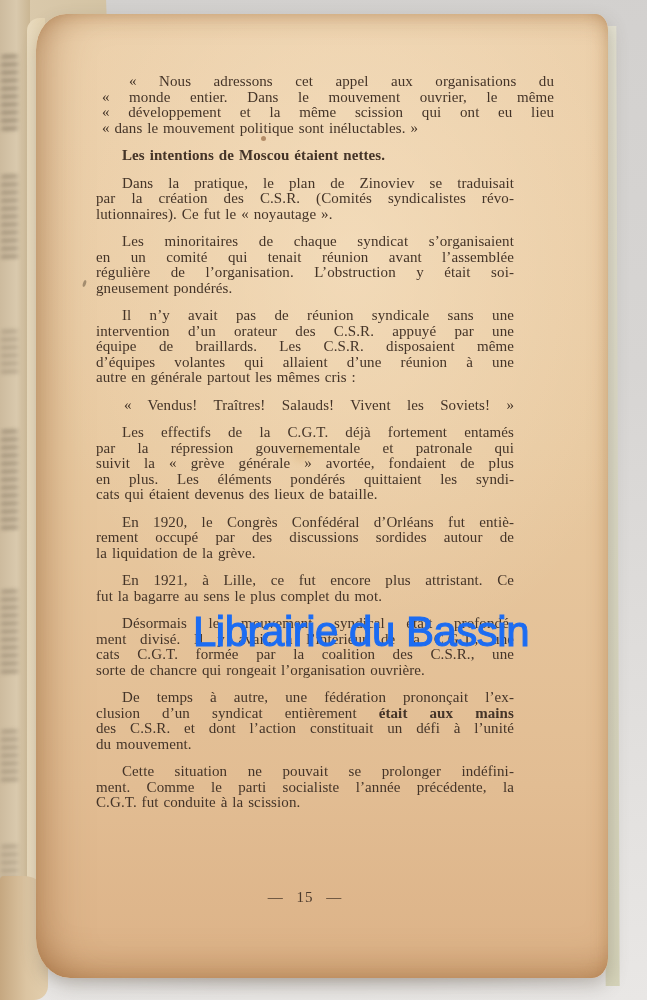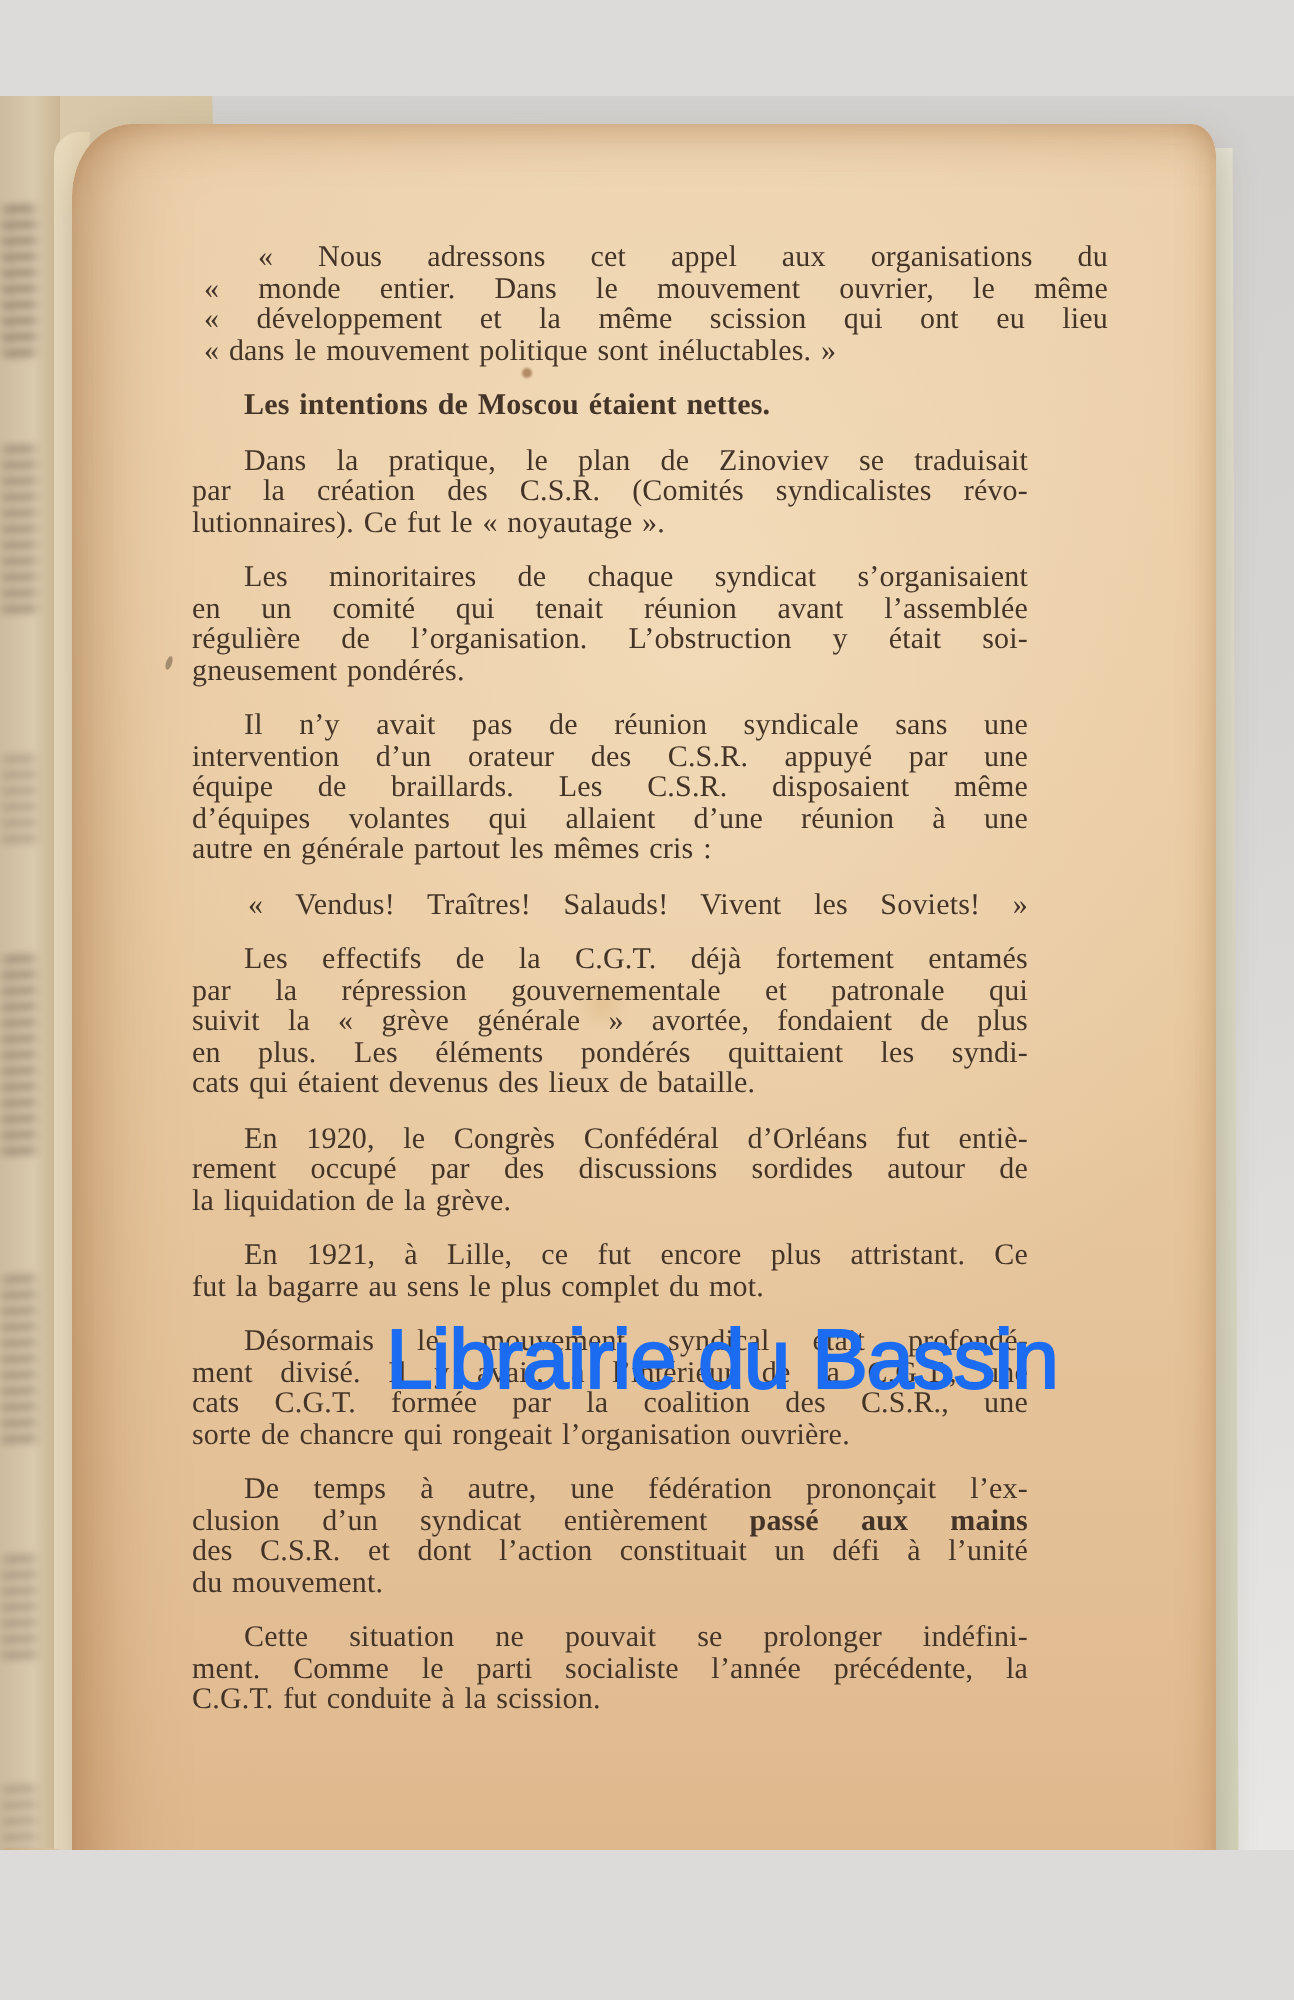--- a/index.html
+++ b/index.html
@@ -1,20 +1,19 @@
 <!DOCTYPE html>
 <html><head>
 <meta charset="utf-8">
 <style>
   html, body { margin:0; padding:0; background:#dddbd9; }
   .photo {
-    position:relative; width:647px; height:877px; overflow:hidden;
+    position:relative; width:647px; height:1000px; overflow:hidden;
     background:linear-gradient(175deg,#d2d0ce 0%,#d7d5d3 40%,#e9e7e5 100%);
     font-family:"Liberation Serif", serif;
-    margin-top:48px;
   }
   
   .corner-pages {
     position:absolute; left:0; top:0; width:106px; height:60px;
     background:linear-gradient(100deg,#c9ad87 0%,#c9ad87 20%,#dac9ab 23%,#d3c3a3 100%);
     transform:rotate(-2deg); transform-origin:top left;
   }
   
   .facing-page {
     position:absolute; left:0; top:0; width:30px; height:952px;
@@ -179,21 +178,21 @@
         <div class="line"><span>fut la bagarre au sens le plus complet du mot.</span></div>
       </div>
       <div class="para body">
         <div class="line just" style="text-indent: 26px;"><span>Désormais le mouvement syndical était profondé-</span></div>
         <div class="line just"><span>ment divisé. Il y avait, à l’intérieur de la C.G.T., une</span></div>
         <div class="line just"><span>cats C.G.T. formée par la coalition des C.S.R., une</span></div>
         <div class="line"><span>sorte de chancre qui rongeait l’organisation ouvrière.</span></div>
       </div>
       <div class="para body">
         <div class="line just" style="text-indent: 26px;"><span>De temps à autre, une fédération prononçait l’ex-</span></div>
-        <div class="line just"><span>clusion d’un syndicat entièrement </span><span class="seg-b">passé aux mains</span></div>
+        <div class="line just"><span>clusion d’un syndicat entièrement </span><span class="seg-b">était aux mains</span></div>
         <div class="line just"><span>des C.S.R. et dont l’action constituait un défi à l’unité</span></div>
         <div class="line"><span>du mouvement.</span></div>
       </div>
       <div class="para body">
         <div class="line just" style="text-indent: 26px;"><span>Cette situation ne pouvait se prolonger indéfini-</span></div>
         <div class="line just"><span>ment. Comme le parti socialiste l’année précédente, la</span></div>
         <div class="line"><span>C.G.T. fut conduite à la scission.</span></div>
       </div>
     </div>
 

